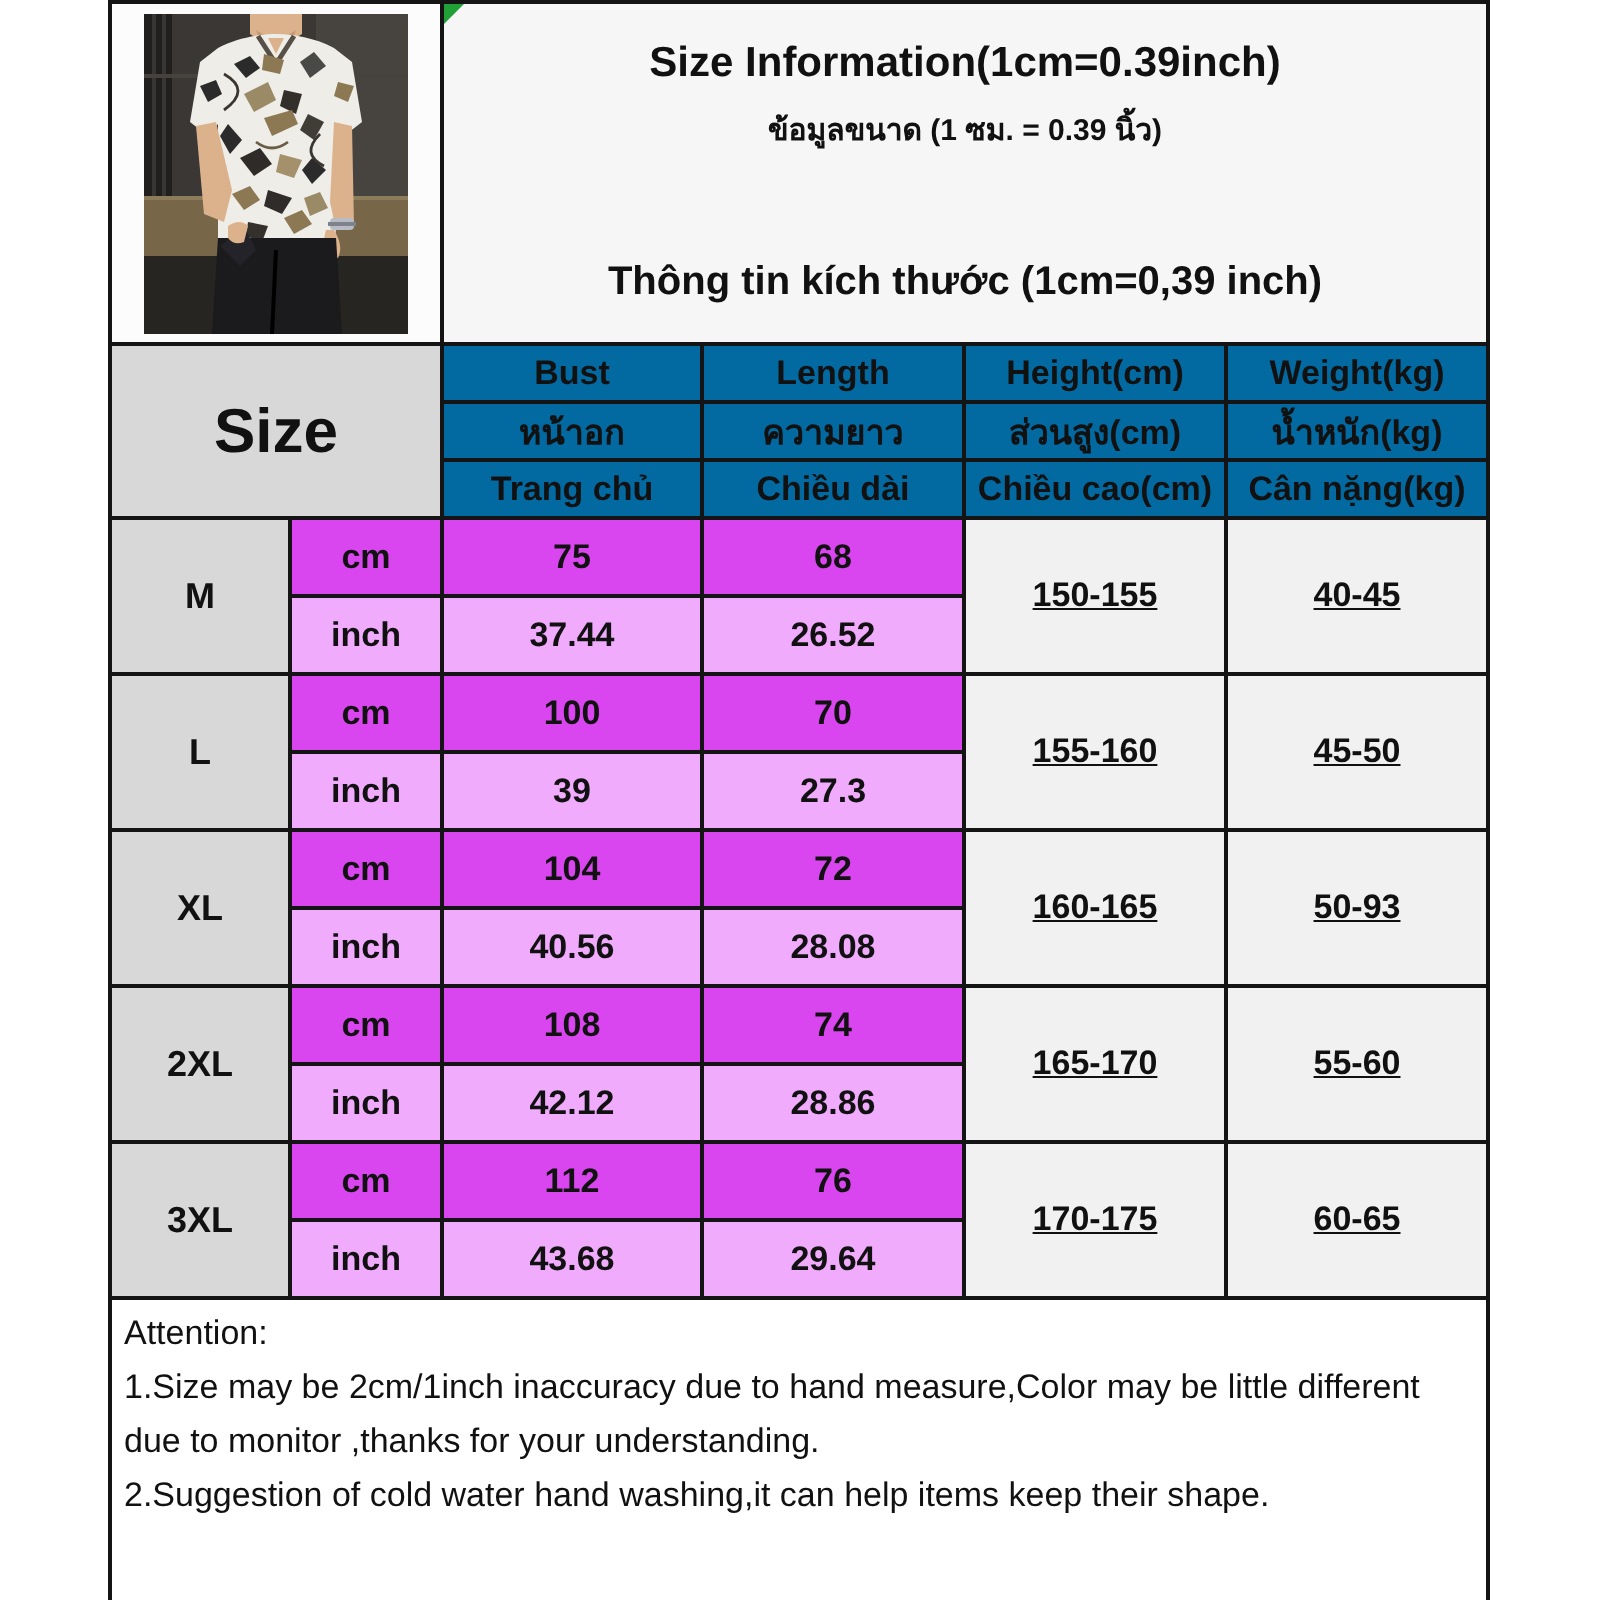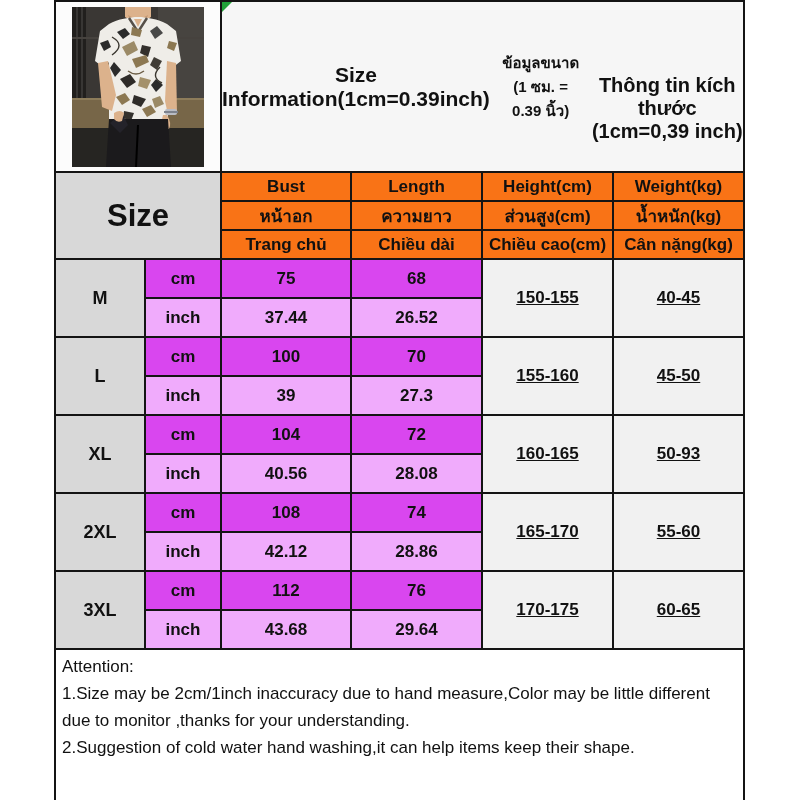--- a/index.html
+++ b/index.html
@@ -6,29 +6,29 @@
   body{width:800px;height:800px;overflow:hidden;
        font-family:"Liberation Sans","DejaVu Sans",sans-serif;color:#111;}
   .sheet{margin-left:54px;padding-top:0;}
   table{border-collapse:collapse;table-layout:fixed;width:691px;}
   td{border:2px solid #141414;text-align:center;vertical-align:middle;
      padding:0;overflow:hidden;}
   
   .photo-cell{background:#fcfcfc;height:169px;}
   .photo-wrap{display:flex;align-items:center;justify-content:center;height:100%;}
   .title-cell{background:#f6f6f6;position:relative;}
-  .title-stack{display:flex;flex-direction:row;justify-content:center;
+  .title-stack{display:flex;flex-direction:column;justify-content:center;
                align-items:center;height:100%;gap:9px;}
   .title-en{font-size:21px;font-weight:bold;}
   .title-th{font-size:15px;font-weight:bold;}
   .title-vi{font-size:20px;font-weight:bold;margin-top:44px;}
   .note-indicator{position:absolute;top:0;left:0;width:0;height:0;
                   border-top:10px solid #21a038;border-right:10px solid transparent;}
   
-  .hdr{background:#f97316;font-weight:bold;font-size:17px;}
+  .hdr{background:#0369a1;font-weight:bold;font-size:17px;}
   .hdr-row{height:29px;}
   .size-hdr{background:#d8d8d8;font-weight:bold;font-size:31px;margin-left:24px;}
   
   .data-row{height:39px;}
   .size-cell{background:#d8d8d8;font-weight:bold;font-size:18px;}
   .cm-bg{background:#d946ef;}
   .inch-bg{background:#f0abfc;}
   .u{font-weight:bold;font-size:17px;}
   .v{font-weight:bold;font-size:17px;}
   .range{background:#f1f1f1;font-weight:bold;font-size:17px;text-decoration:underline;}

